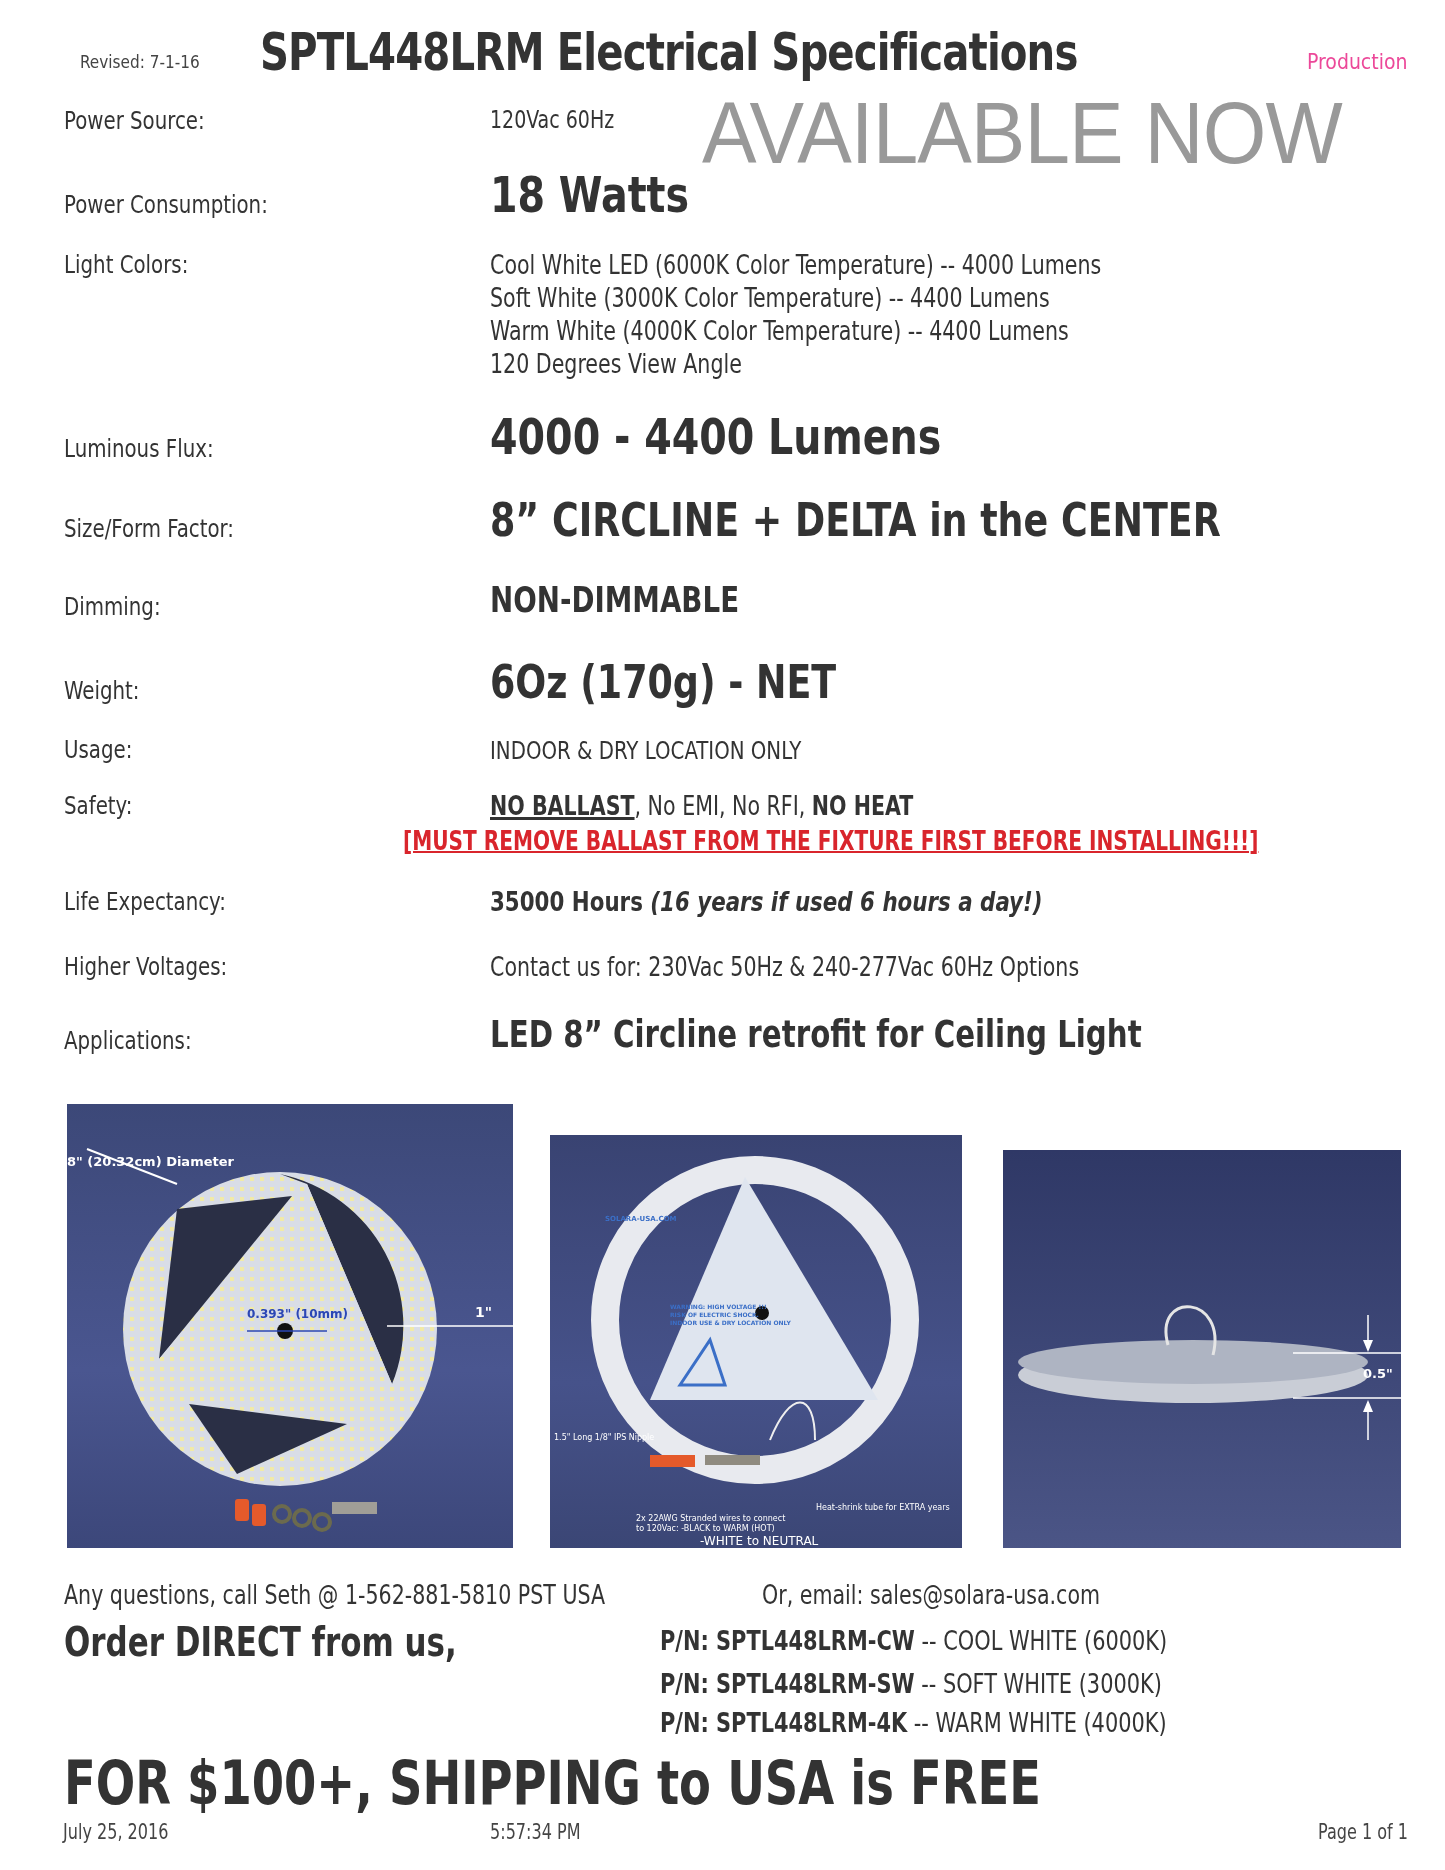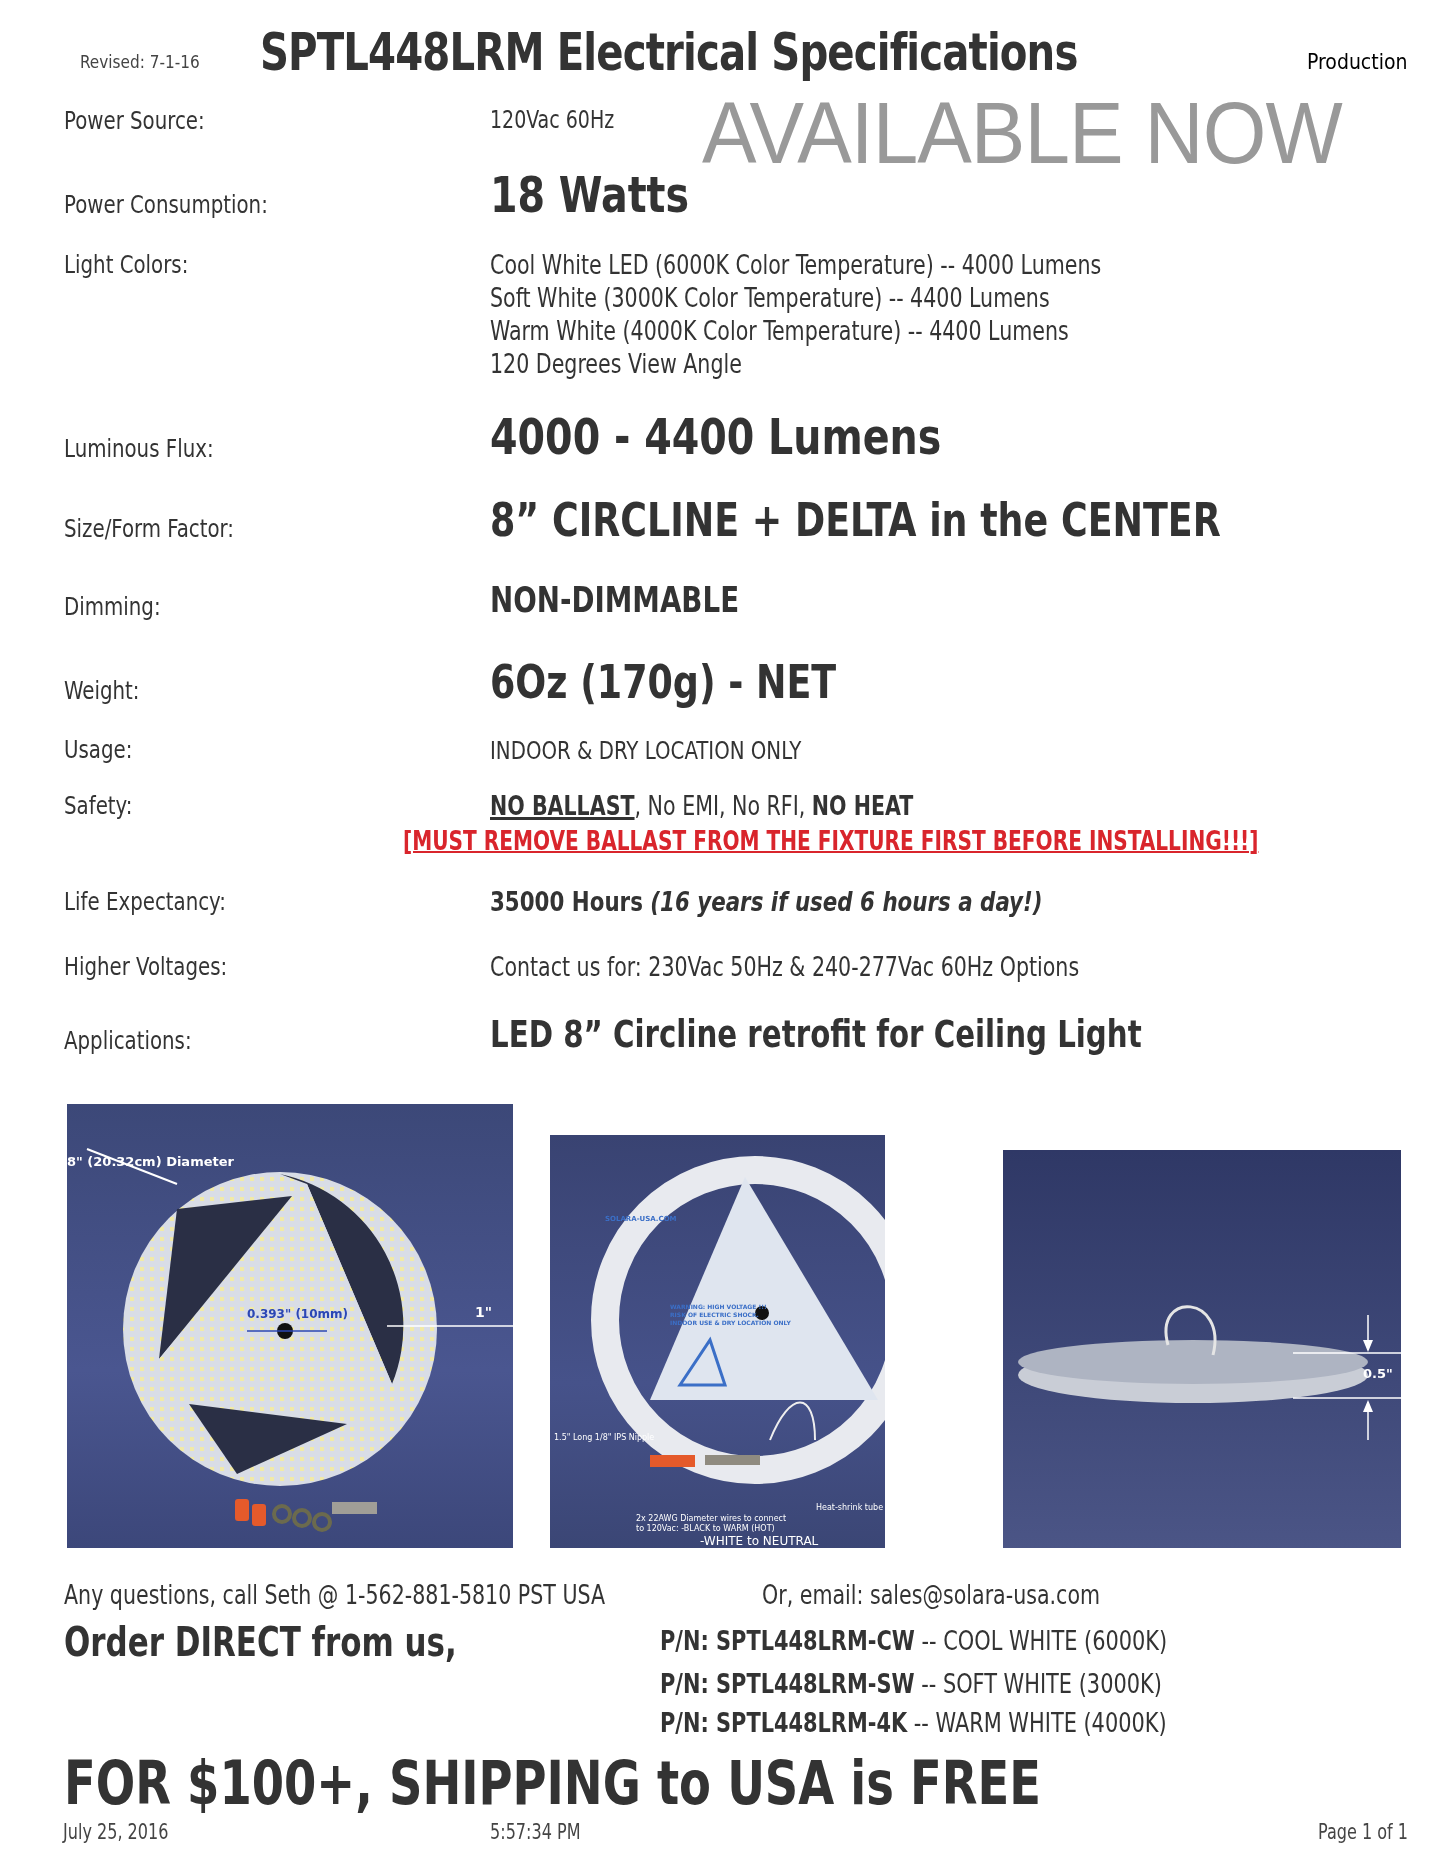--- a/index.html
+++ b/index.html
@@ -6,21 +6,21 @@
   body {
     width: 1445px; height: 1870px; position: relative; overflow: hidden;
     font-family: "DejaVu Sans Condensed", "Liberation Sans Narrow", "DejaVu Sans", sans-serif;
     color: #333333;
   }
   .abs { position: absolute; white-space: nowrap; }
 
   
   #revised { left: 80px; top: 52px; font-size: 17px; color: #444; }
   #title { left: 260px; top: 22px; font-size: 52px; font-weight: bold; letter-spacing: -1px; transform: scaleX(0.86); transform-origin: left top; }
-  #production { left: 1307px; top: 50px; font-size: 21px; color: #000000; }
+  #production { left: 1307px; top: 50px; font-size: 21px; color: #ec4899; }
   #available { left: 702px; top: 82px; font-size: 88px; color: #999999; font-family: "Liberation Sans", sans-serif; letter-spacing: -1px; transform: scaleX(0.93); transform-origin: left top; }
 
   
   .label { left: 64px; font-size: 25px; color: #333; transform: scaleX(0.88); transform-origin: left top; }
   .val   { left: 490px; color: #333; transform: scaleX(0.88); transform-origin: left top; }
   .v-sm  { font-size: 25px; }
   .v-md  { font-size: 35px; font-weight: bold; }
   .v-lg  { font-size: 50px; font-weight: bold; }
   .v-xl  { font-size: 46px; font-weight: bold; }
 
@@ -114,37 +114,37 @@
     <circle cx="215" cy="410" r="8" fill="none" stroke="#6b6a4e" stroke-width="4"></circle>
     <circle cx="235" cy="414" r="8" fill="none" stroke="#6b6a4e" stroke-width="4"></circle>
     <circle cx="255" cy="418" r="8" fill="none" stroke="#6b6a4e" stroke-width="4"></circle>
     <rect x="265" y="398" width="45" height="12" fill="#a09e97"></rect>
   </svg>
   <div class="cap" style="left:0;top:50px;font-size:13px">8" (20.32cm) Diameter</div>
   <div class="cap" style="left:180px;top:203px;font-size:12px;color:#2b47b5">0.393" (10mm)</div>
   <div class="cap" style="left:408px;top:200px;font-size:14px">1"</div>
 </div>
 
-<div class="photo" style="left:550px;top:1135px;width:335px;height:413px;background:linear-gradient(#394372,#46528a 60%,#3b4675)">
+<div class="photo" style="left:550px;top:1135px;width:412px;height:413px;background:linear-gradient(#394372,#46528a 60%,#3b4675)">
   <svg width="412" height="413" style="position:absolute;left:0;top:0">
     <circle cx="205" cy="185" r="150" fill="none" stroke="#e8eaef" stroke-width="28"></circle>
     <polygon points="195,42 328,265 100,265" fill="#dfe5ef"></polygon>
     <circle cx="212" cy="178" r="7" fill="#111"></circle>
     <polygon points="130,250 160,205 175,250" fill="none" stroke="#3b6fc7" stroke-width="3"></polygon>
     <rect x="155" y="320" width="55" height="10" fill="#8f8b80"></rect>
     <rect x="100" y="320" width="45" height="12" fill="#e55a2b"></rect>
     <path d="M220,305 C240,255 265,255 265,305" fill="none" stroke="#eee" stroke-width="2"></path>
   </svg>
   <div class="cap" style="left:55px;top:80px;font-size:7px;color:#3b6fc7">SOLARA-USA.COM</div>
   <div class="cap" style="left:120px;top:168px;font-size:6px;color:#3b6fc7">WARNING: HIGH VOLTAGE !!!</div>
   <div class="cap" style="left:120px;top:176px;font-size:6px;color:#3b6fc7">RISK OF ELECTRIC SHOCK.</div>
   <div class="cap" style="left:120px;top:184px;font-size:6px;color:#3b6fc7">INDOOR USE &amp; DRY LOCATION ONLY</div>
   <div class="cap" style="left:4px;top:298px;font-size:8px;font-weight:normal">1.5" Long 1/8" IPS Nipple</div>
   <div class="cap" style="left:266px;top:368px;font-size:8px;font-weight:normal">Heat-shrink tube for EXTRA years</div>
-  <div class="cap" style="left:86px;top:379px;font-size:8px;font-weight:normal">2x 22AWG Diameter wires to connect</div>
+  <div class="cap" style="left:86px;top:379px;font-size:8px;font-weight:normal">2x 22AWG Stranded wires to connect</div>
   <div class="cap" style="left:86px;top:389px;font-size:8px;font-weight:normal">to 120Vac:   -BLACK to WARM (HOT)</div>
   <div class="cap" style="left:150px;top:399px;font-size:12px;font-weight:normal">-WHITE to NEUTRAL</div>
 </div>
 
 <div class="photo" style="left:1003px;top:1150px;width:398px;height:398px;background:linear-gradient(#2f3866,#3e4878 55%,#4b5586)">
   <svg width="398" height="398" style="position:absolute;left:0;top:0">
     <ellipse cx="190" cy="225" rx="175" ry="28" fill="#c9cdd6"></ellipse>
     <ellipse cx="190" cy="212" rx="175" ry="22" fill="#aeb4c2"></ellipse>
     <path d="M165,195 C150,140 225,145 210,205" fill="none" stroke="#e5e5e5" stroke-width="3"></path>
     <line x1="290" y1="203" x2="398" y2="203" stroke="#fff" stroke-width="1.5"></line>

